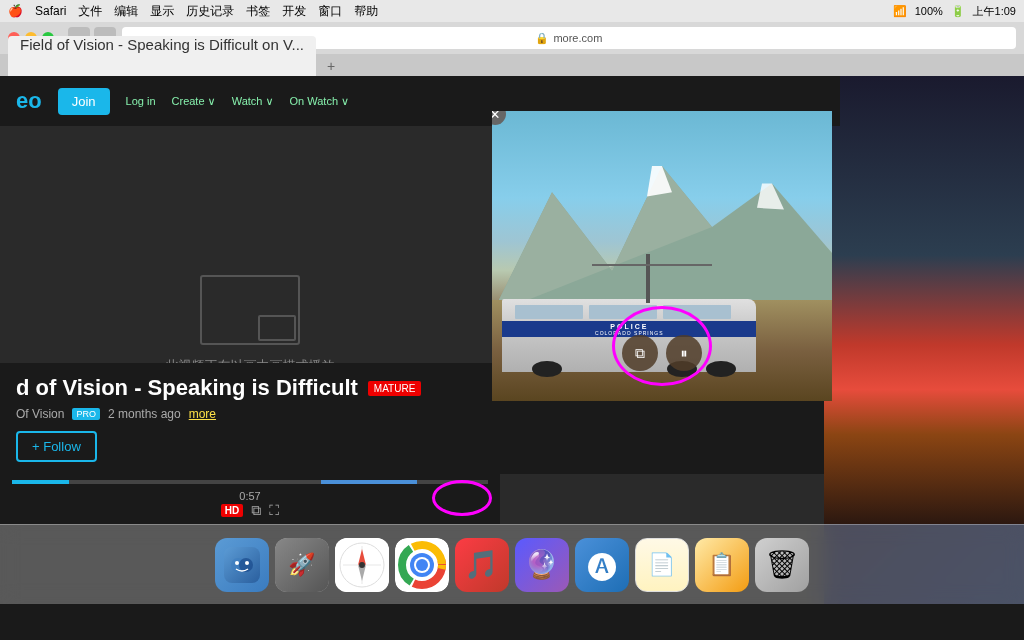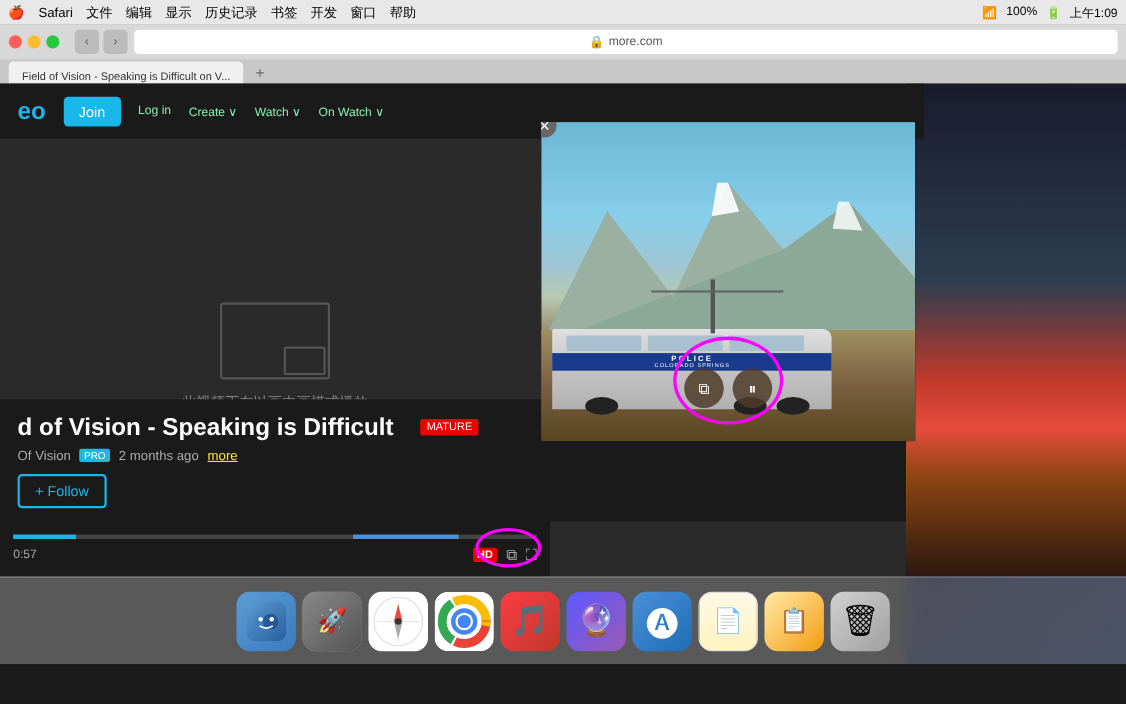--- a/index.html
+++ b/index.html
@@ -22,22 +22,22 @@
       height: 32px; background: #d8d8d8; display: flex; align-items: center; padding: 0 8px; gap: 6px;
     }
     .traffic-lights { display: flex; gap: 5px; align-items: center; }
     .traffic-light { width: 12px; height: 12px; border-radius: 50%; }
     .tl-red { background: #ff5f57; }
     .tl-yellow { background: #febc2e; }
     .tl-green { background: #28c840; }
     .browser-nav-btns { display: flex; gap: 4px; margin-left: 8px; }
     .nav-btn { width: 22px; height: 22px; background: #bcbcbc; border-radius: 4px; display: flex; align-items: center; justify-content: center; font-size: 11px; color: #555; }
     .tab {
-      height: 20px; background: #f0f0f0; border-radius: 4px 4px 0 0; padding: 0 12px;
-      display: flex; align-items: flex-end; font-size: 10px; color: #333; min-width: 180px;
+      height: 40px; background: #f0f0f0; border-radius: 4px 4px 0 0; padding: 0 12px;
+      display: flex; align-items: flex-start; font-size: 15px; color: #333; min-width: 180px;
     }
     .address-bar {
       flex: 1; height: 22px; background: white; border-radius: 4px;
       display: flex; align-items: center; justify-content: center;
       font-size: 11px; color: #555;
     }
 
     
     .browser-content {
       position: relative; width: 100%; height: calc(640px - 22px - 90px);
@@ -78,30 +78,30 @@
       color: #888; font-size: 13px;
     }
 
     
     .video-controls {
       position: absolute; bottom: 0; left: 0; width: 500px; height: 50px;
       background: #1a1a1a; display: flex; flex-direction: column; justify-content: center;
       padding: 0 12px;
     }
     .controls-row {
-      display: flex; align-items: center; justify-content: space-between;
+      display: flex; align-items: center; justify-content: space-between; flex-direction: column;
     }
     .time-label { color: #aaa; font-size: 11px; }
     .ctrl-btns-right { display: flex; align-items: center; gap: 8px; }
     .hd-badge {
       background: #e00; color: white; font-size: 10px; font-weight: bold;
       padding: 1px 4px; border-radius: 2px;
     }
     .ctrl-icon { color: #aaa; font-size: 14px; cursor: pointer; }
-    .video-title-row { display: flex; align-items: center; gap: 24px; margin-bottom: 6px; }
+    .video-title-row { display: flex; align-items: center; gap: 10px; margin-bottom: 6px; }
     .video-title { color: white; font-size: 22px; font-weight: bold; }
     .mature-badge {
       background: #e00; color: white; font-size: 10px; font-weight: normal;
       padding: 2px 6px; border-radius: 2px; white-space: nowrap;
     }
     .video-meta { display: flex; align-items: center; gap: 8px; color: #aaa; font-size: 12px; }
     .pro-badge {
       background: #1ab7ea; color: white; font-size: 9px; font-weight: normal;
       padding: 1px 4px; border-radius: 2px;
     }

